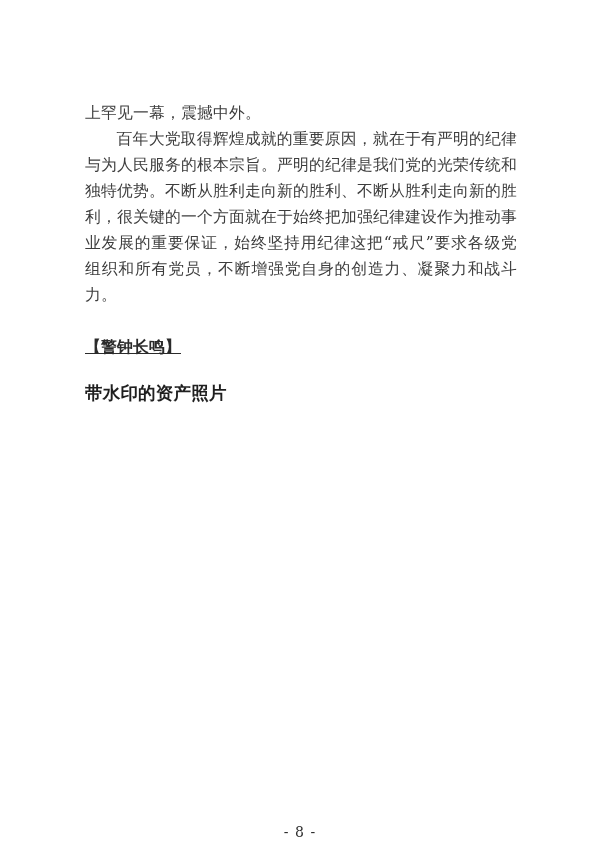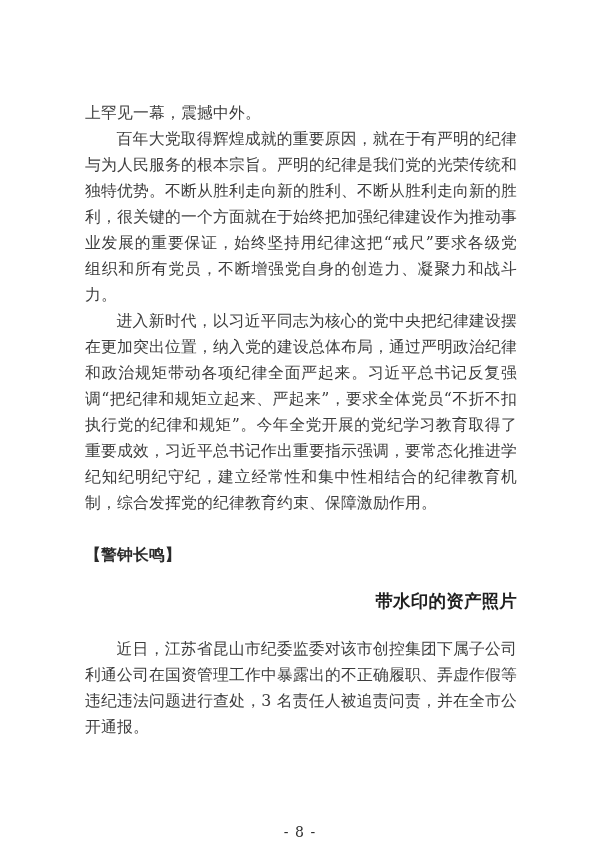--- a/index.html
+++ b/index.html
@@ -31,26 +31,27 @@
     margin: 0;
   }
   .para-indent {
     text-indent: 2em;
   }
   .section-header {
     font-weight: bold;
     color: #2b2b2b;
     margin-top: 26px !important;
     text-indent: 0;
+    text-decoration: underline;
   }
   .article-title {
     font-size: 17.5px;
     font-weight: bold;
     color: #1f1f1f;
-    text-align: right;
+    text-align: left;
     text-indent: 0;
     margin-top: 20px !important;
     margin-bottom: 22px !important;
   }
   .page-footer {
     position: absolute;
     left: 0;
     width: 600px;
     top: 789px;
     text-align: center;
@@ -59,19 +60,17 @@
     letter-spacing: 1px;
   }
 </style>
 </head>
 <body>
 
 <div class="page">
   <div class="body-text">
     <p>上罕见一幕，震撼中外。</p>
     <p class="para-indent">百年大党取得辉煌成就的重要原因，就在于有严明的纪律与为人民服务的根本宗旨。严明的纪律是我们党的光荣传统和独特优势。不断从胜利走向新的胜利、不断从胜利走向新的胜利，很关键的一个方面就在于始终把加强纪律建设作为推动事业发展的重要保证，始终坚持用纪律这把“戒尺”要求各级党组织和所有党员，不断增强党自身的创造力、凝聚力和战斗力。</p>
-    <p class="para-indent">进入新时代，以习近平同志为核心的党中央把纪律建设摆在更加突出位置，纳入党的建设总体布局，通过严明政治纪律和政治规矩带动各项纪律全面严起来。习近平总书记反复强调“把纪律和规矩立起来、严起来”，要求全体党员“不折不扣执行党的纪律和规矩”。今年全党开展的党纪学习教育取得了重要成效，习近平总书记作出重要指示强调，要常态化推进学纪知纪明纪守纪，建立经常性和集中性相结合的纪律教育机制，综合发挥党的纪律教育约束、保障激励作用。</p>
     <p class="section-header">【警钟长鸣】</p>
     <p class="article-title">带水印的资产照片</p>
-    <p class="para-indent">近日，江苏省昆山市纪委监委对该市创控集团下属子公司利通公司在国资管理工作中暴露出的不正确履职、弄虚作假等违纪违法问题进行查处，3 名责任人被追责问责，并在全市公开通报。</p>
   </div>
   <div class="page-footer">- 8 -</div>
 </div>
 
 </body></html>

